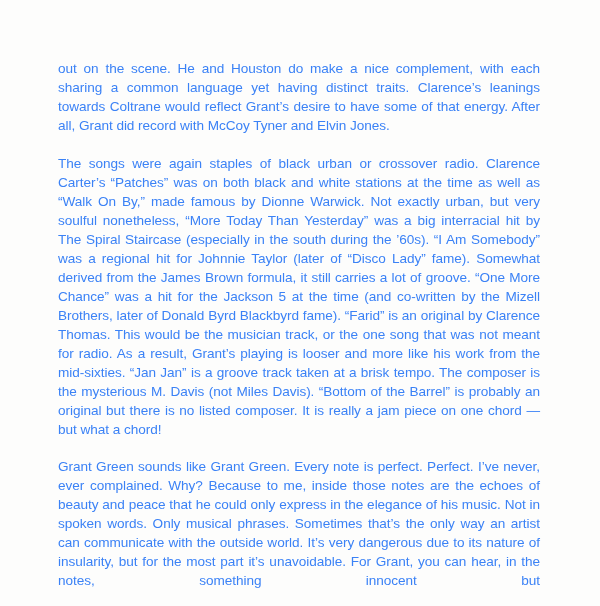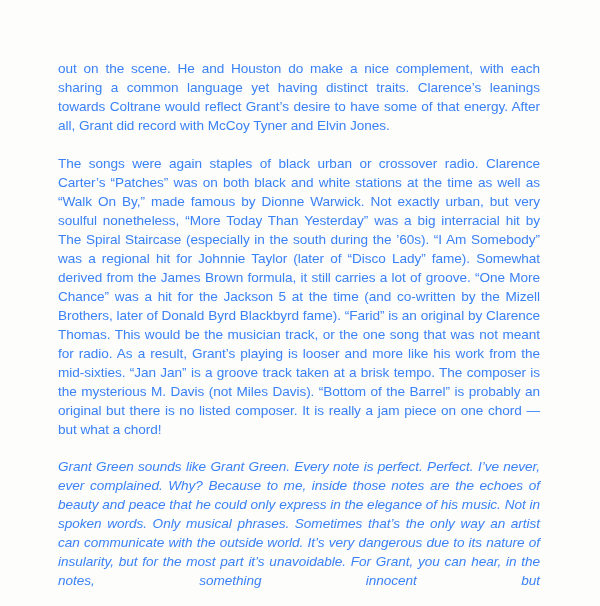--- a/index.html
+++ b/index.html
@@ -23,21 +23,20 @@
       line-height: 19px;
       color: #3b82f6;
       text-align: justify;
       letter-spacing: -0.05px;
     }
     .para {
       margin: 0 0 18.6px 0;
     }
     .para.last {
       text-align-last: justify;
-      font-style: italic;
     }
   </style>
 </head>
 <body>
 
 <div class="page">
   <p class="para">out on the scene. He and Houston do make a nice complement, with each sharing a common language yet having distinct traits. Clarence’s leanings towards Coltrane would reflect Grant’s desire to have some of that energy. After all, Grant did record with McCoy Tyner and Elvin Jones.</p>
   <p class="para">The songs were again staples of black urban or crossover radio. Clarence Carter’s “Patches” was on both black and white stations at the time as well as “Walk On By,” made famous by Dionne Warwick. Not exactly urban, but very soulful nonetheless, “More Today Than Yesterday” was a big interracial hit by The Spiral Staircase (especially in the south during the ’60s). “I Am Somebody” was a regional hit for Johnnie Taylor (later of “Disco Lady” fame). Somewhat derived from the James Brown formula, it still carries a lot of groove. “One More Chance” was a hit for the Jackson 5 at the time (and co-written by the Mizell Brothers, later of Donald Byrd Blackbyrd fame). “Farid” is an original by Clarence Thomas. This would be the musician track, or the one song that was not meant for radio. As a result, Grant’s playing is looser and more like his work from the mid-sixties. “Jan Jan” is a groove track taken at a brisk tempo. The composer is the mysterious M. Davis (not Miles Davis). “Bottom of the Barrel” is probably an original but there is no listed composer. It is really a jam piece on one chord — but what a chord!</p>
   <p class="para last">Grant Green sounds like Grant Green. Every note is perfect. Perfect. I’ve never, ever complained. Why? Because to me, inside those notes are the echoes of beauty and peace that he could only express in the elegance of his music. Not in spoken words. Only musical phrases. Sometimes that’s the only way an artist can communicate with the outside world. It’s very dangerous due to its nature of insularity, but for the most part it’s unavoidable. For Grant, you can hear, in the notes, something innocent but</p>
 </div>

